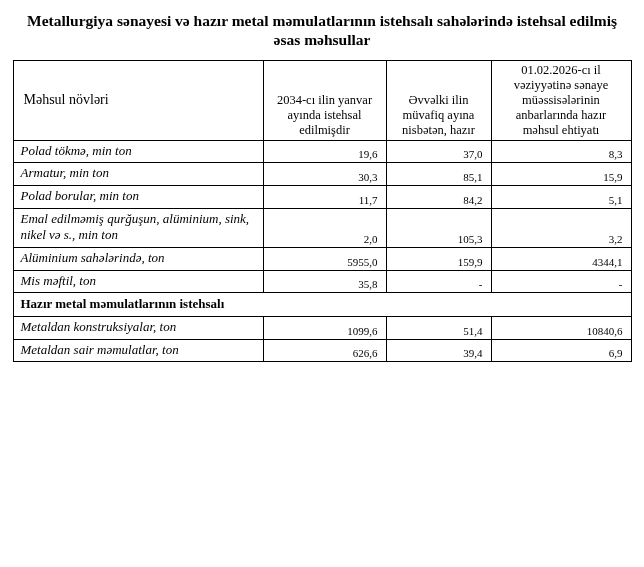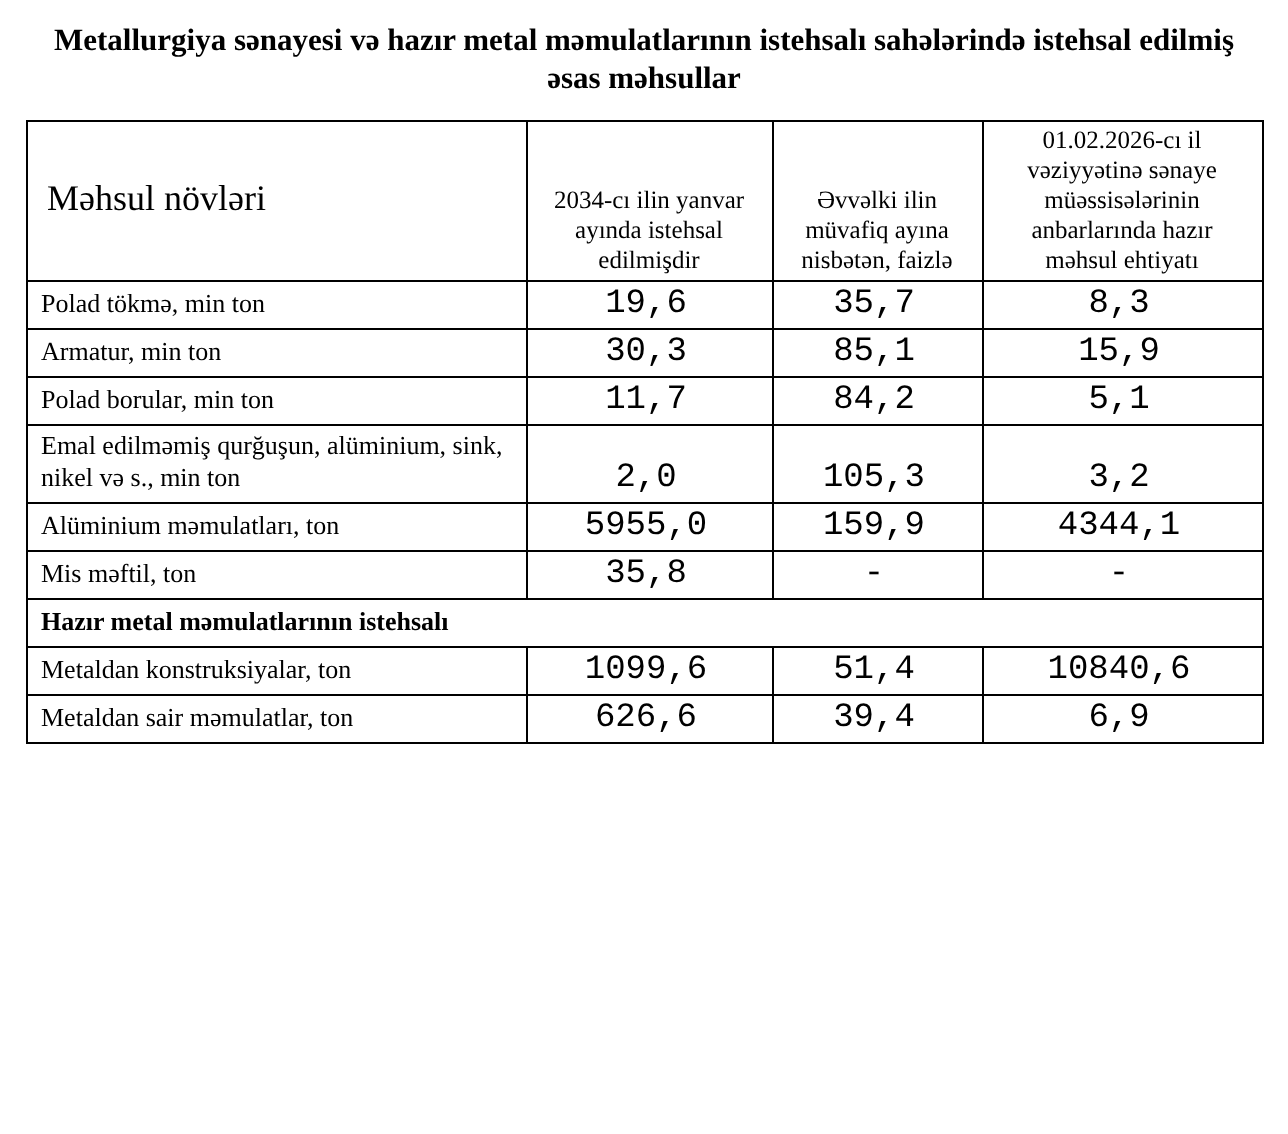--- a/index.html
+++ b/index.html
@@ -53,34 +53,34 @@
     text-align: center;
     vertical-align: middle;
     line-height: 1.2;
     font-size: 12.5px;
     padding: 4px 6px 5px 6px;
   }
   thead td.head-stub {
     vertical-align: middle;
     text-align: left;
     padding-left: 10px;
-    font-size: 18px;
+    font-size: 14px;
   }
   tbody td.label {
     text-align: left;
     line-height: 1.28;
     font-size: 13px;
     padding: 2px 5px 3px 7px;
+    font-style: italic;
   }
   tbody td.num {
-    text-align: center;
+    text-align: right;
     padding-right: 8px;
-    font-size: 17px;
+    font-size: 11px;
     white-space: nowrap;
-    font-family: Liberation Mono, monospace;
   }
   tbody tr.section td {
     font-weight: bold;
     text-align: left;
     padding: 3px 5px 4px 7px;
     font-size: 13px;
   }
   tbody td.multiline {
     vertical-align: bottom;
   }
@@ -96,31 +96,31 @@
     <colgroup>
       <col class="c0">
       <col class="c1">
       <col class="c2">
       <col class="c3">
     </colgroup>
     <thead>
       <tr>
         <td class="head-stub">Məhsul növləri</td>
         <td>2034-cı ilin yanvar ayında istehsal edilmişdir</td>
-        <td>Əvvəlki ilin müvafiq ayına nisbətən, faizlə</td>
+        <td>Əvvəlki ilin müvafiq ayına nisbətən, hazır</td>
         <td>01.02.2026-cı il vəziyyətinə sənaye müəssisələrinin anbarlarında hazır məhsul ehtiyatı</td>
       </tr>
     </thead>
     <tbody>
 
 
       <tr>
         <td class="label">Polad tökmə, min ton</td>
         <td class="num">19,6</td>
-        <td class="num">35,7</td>
+        <td class="num">37,0</td>
         <td class="num">8,3</td>
       </tr>
 
       <tr>
         <td class="label">Armatur, min ton</td>
         <td class="num">30,3</td>
         <td class="num">85,1</td>
         <td class="num">15,9</td>
       </tr>
 
@@ -132,21 +132,21 @@
       </tr>
 
       <tr>
         <td class="label multiline">Emal edilməmiş qurğuşun, alüminium, sink, nikel və s., min ton</td>
         <td class="num">2,0</td>
         <td class="num">105,3</td>
         <td class="num">3,2</td>
       </tr>
 
       <tr>
-        <td class="label">Alüminium məmulatları, ton</td>
+        <td class="label">Alüminium sahələrində, ton</td>
         <td class="num">5955,0</td>
         <td class="num">159,9</td>
         <td class="num">4344,1</td>
       </tr>
 
       <tr>
         <td class="label">Mis məftil, ton</td>
         <td class="num">35,8</td>
         <td class="num">-</td>
         <td class="num">-</td>

